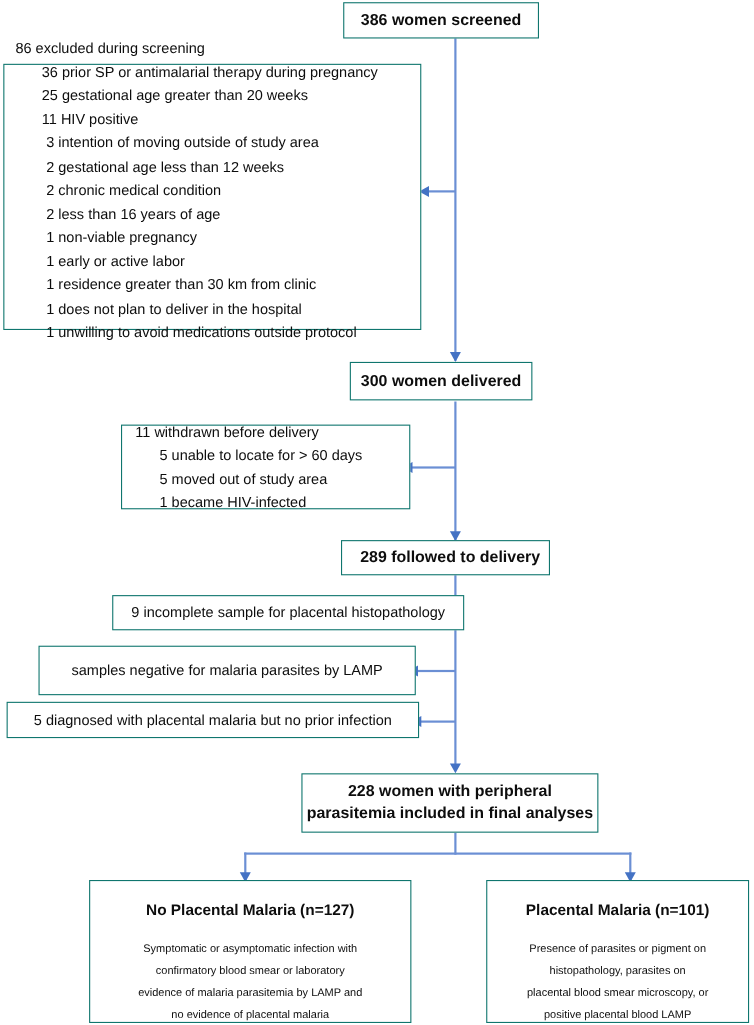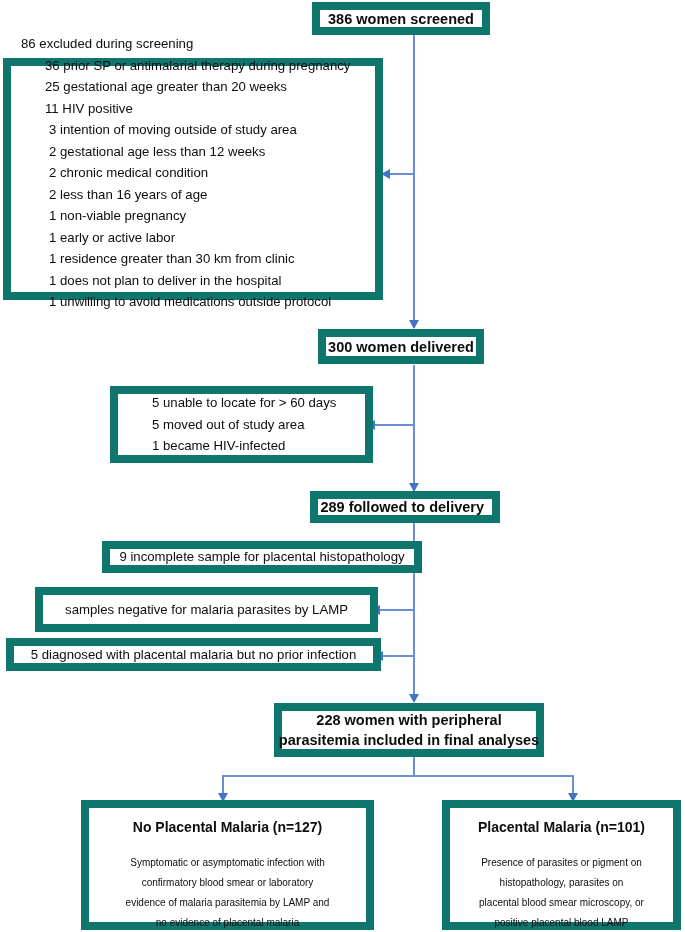--- a/index.html
+++ b/index.html
@@ -13,21 +13,21 @@
   #flowchart {
     position: relative;
     width: 685px;
     height: 932px;
     background: #ffffff;
     overflow: hidden;
   }
   .box {
     position: absolute;
     box-sizing: border-box;
-    border: 8px solid #0f766e;
+    border: 1px solid #0f766e;
     background: #ffffff;
     color: #0d0d0d;
     display: flex;
     flex-direction: column;
     justify-content: center;
     z-index: 3;
   }
   .box.center {
     align-items: center;
     text-align: center;
@@ -148,20 +148,21 @@
     <span class="line" style="padding-left:28px;">1 residence greater than 30 km from clinic</span>
     <span class="line" style="padding-left:28px;">1 does not plan to deliver in the hospital</span>
     <span class="line" style="padding-left:28px;">1 unwilling to avoid medications outside protocol</span>
   </div>
 
   <div class="box center main-node" style="left:318px; top:329px; width:166px; height:35px; padding:0 8px;">
     <span class="line">300 women delivered</span>
   </div>
 
   <div class="box left excl-node" style="left:110px; top:386px; width:263px; height:77px; padding:5px 0 5px 12px;">
+    <span class="line">11 withdrawn before delivery</span>
     <span class="line" style="padding-left:22px;">5 unable to locate for &gt; 60 days</span>
     <span class="line" style="padding-left:22px;">5 moved out of study area</span>
     <span class="line" style="padding-left:22px;">1 became HIV-infected</span>
   </div>
 
   <div class="box center main-node" style="left:310px; top:491px; width:190px; height:32px; padding:0 8px;align-items:flex-end;">
     <span class="line">289 followed to delivery</span>
   </div>
 
   <div class="box center excl-node" style="left:57px; top:541px; width:320px; height:32px; padding:0 8px;margin-left:45px;">

